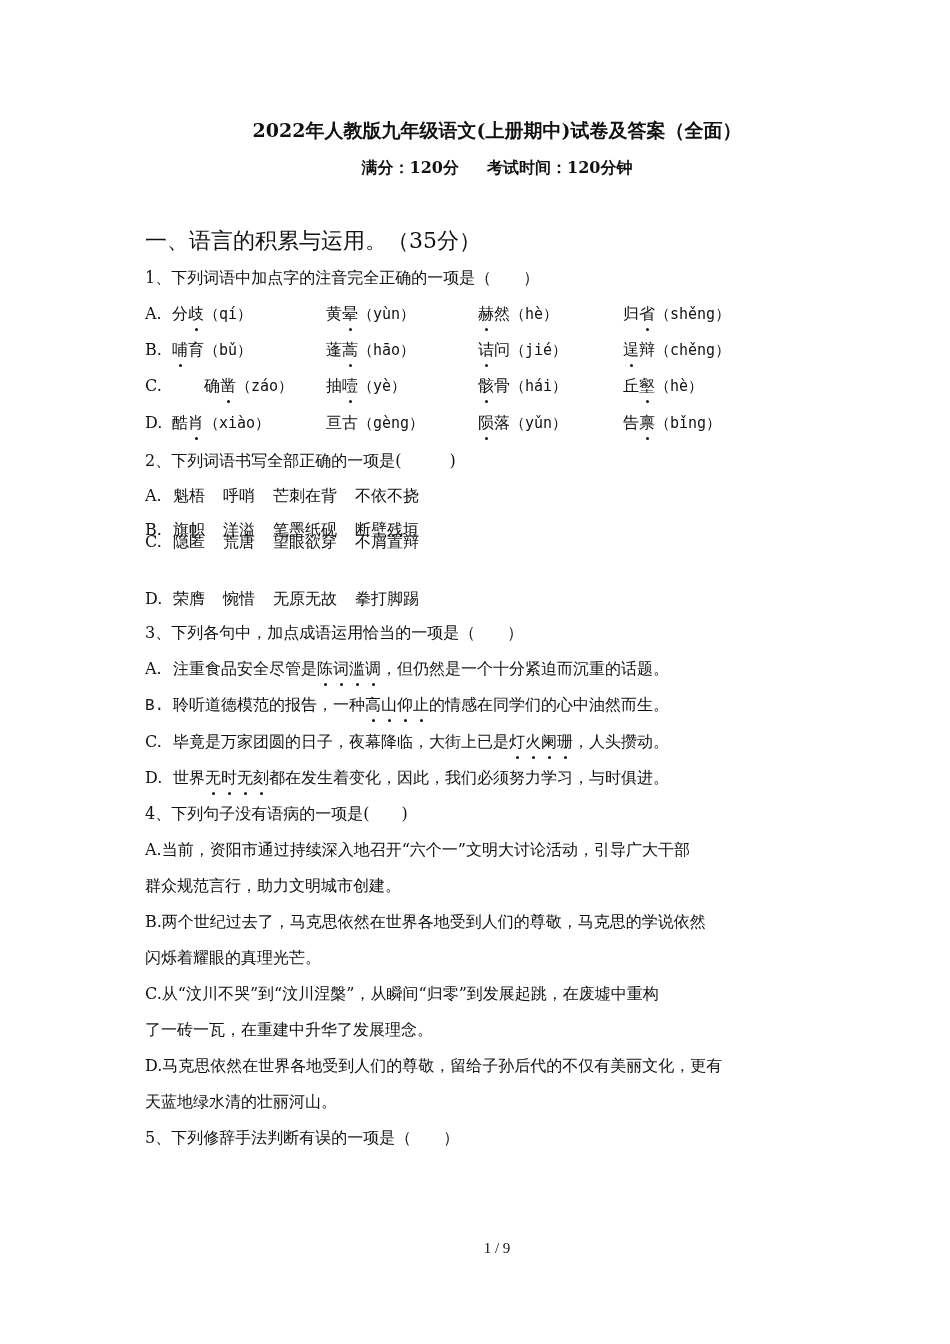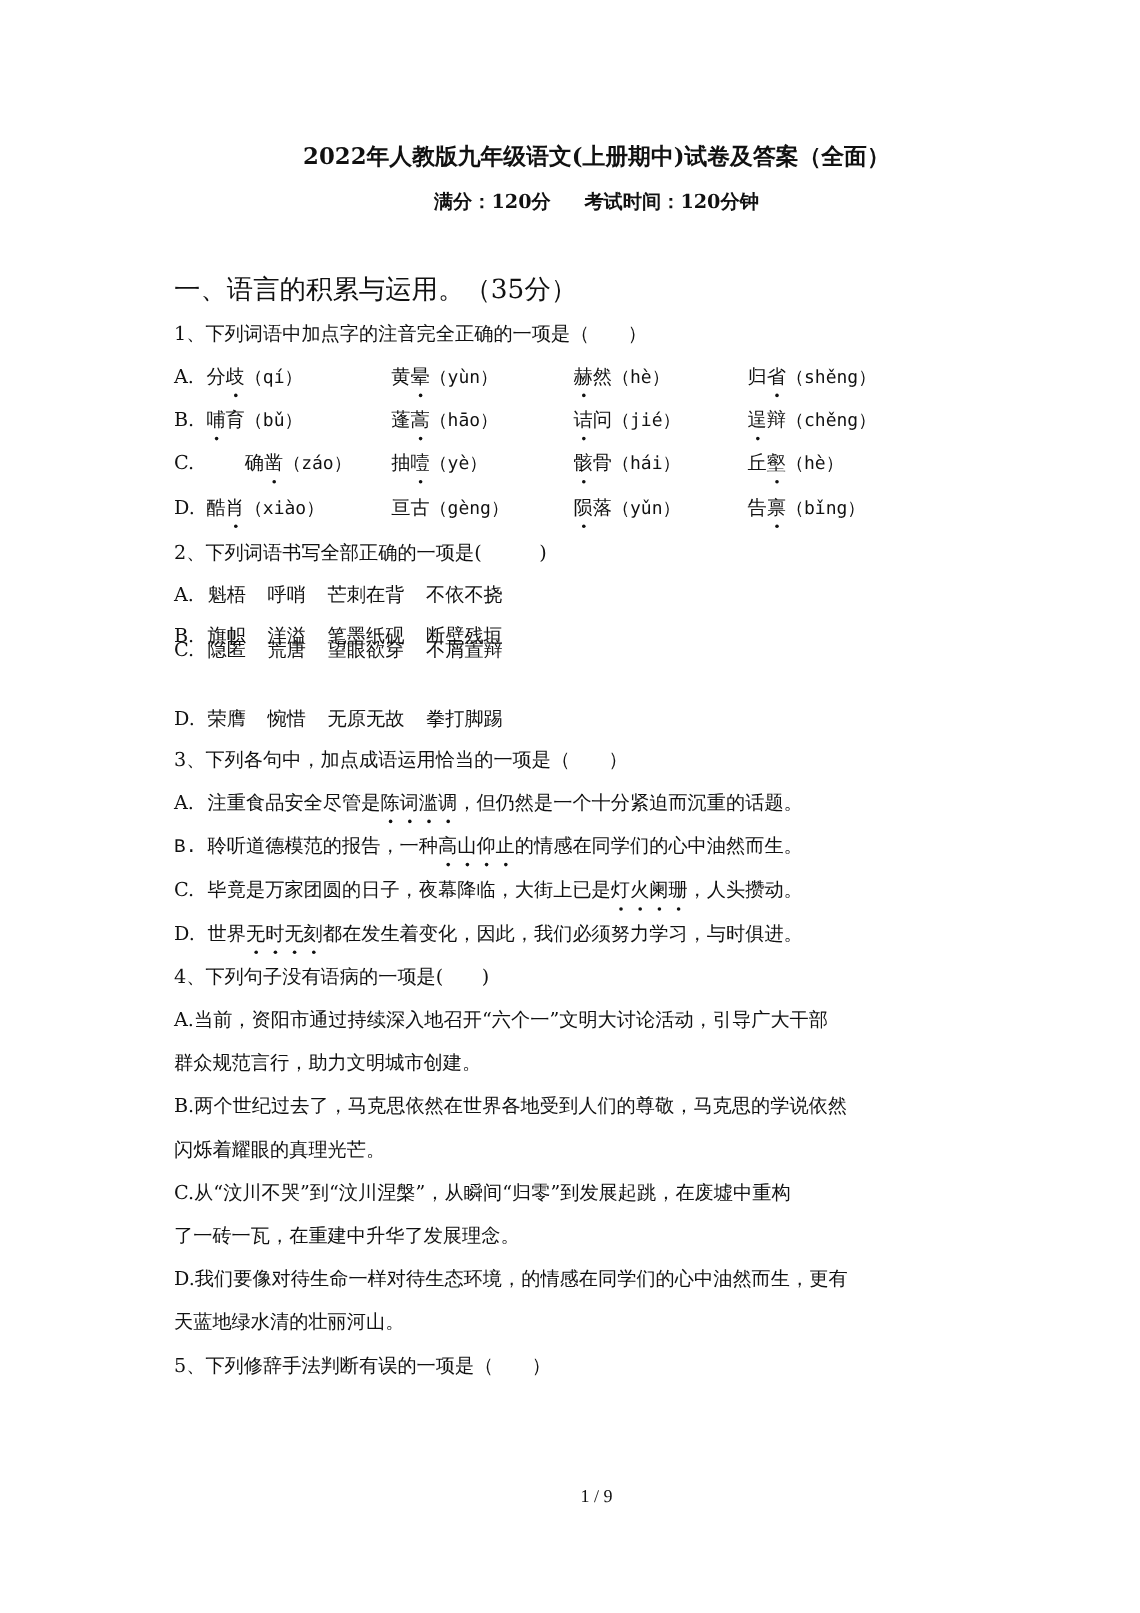--- a/index.html
+++ b/index.html
@@ -77,19 +77,19 @@
       <div class="opts" style="top: 768px;"><span class="opt-label">D.</span><span>世界</span><span><span class="dot">无</span><span class="dot">时</span><span class="dot">无</span><span class="dot">刻</span></span><span>都在发生着变化，因此，我们必须努力学习，与时俱进。</span></div>
     </div>
 
   <div class="line" style="top:804px">4、下列句子没有语病的一项是(　　)</div>
   <div class="line" style="top:840px">A.当前，资阳市通过持续深入地召开“六个一”文明大讨论活动，引导广大干部</div>
   <div class="line" style="top:912px">B.两个世纪过去了，马克思依然在世界各地受到人们的尊敬，马克思的学说依然</div>
   <div class="line" style="top:876px">群众规范言行，助力文明城市创建。</div>
   <div class="line" style="top:948px">闪烁着耀眼的真理光芒。</div>
   <div class="line" style="top:984px">C.从“汶川不哭”到“汶川涅槃”，从瞬间“归零”到发展起跳，在废墟中重构</div>
   <div class="line" style="top:1020px">了一砖一瓦，在重建中升华了发展理念。</div>
-  <div class="line" style="top:1056px">D.我们要像对待生命一样对待生态环境，的情感在同学们的心中油然而生，更有</div>
+  <div class="line" style="top:1056px">D.马克思依然在世界各地受到人们的尊敬，留给子孙后代的不仅有美丽文化，更有</div>
   <div class="line" style="top:1092px">天蓝地绿水清的壮丽河山。</div>
 
   <div class="line" style="top:1128px">5、下列修辞手法判断有误的一项是（　　）</div>
 
   <div class="footer">1 / 9</div>
 </div>
 
 </body></html>

